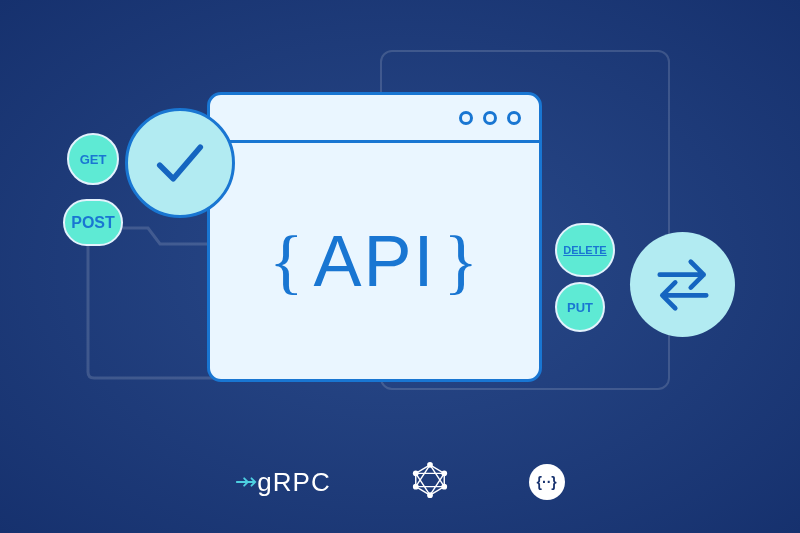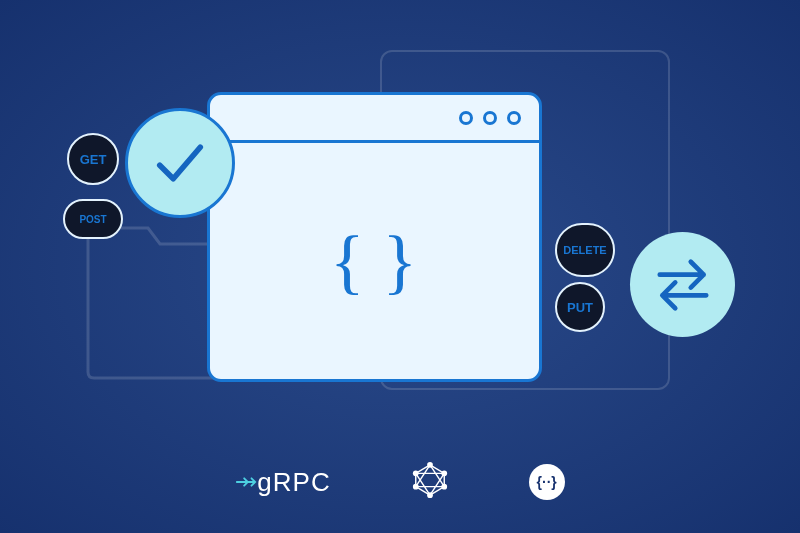--- a/index.html
+++ b/index.html
@@ -61,33 +61,33 @@
     justify-content: center;
     height: calc(100% - 48px);
     font-size: 72px;
     font-weight: 300;
     color: #1976d2;
     letter-spacing: 2px;
   }
   .brace { font-family: Georgia, serif; font-weight: 400; margin: 0 8px; }
   .pill {
     position: absolute;
-    background: #0f172a;
+    background: #5eead4;
     border: 2px solid #e3f2fd;
     border-radius: 999px;
     color: #1976d2;
     font-weight: 600;
     display: flex;
     align-items: center;
     justify-content: center;
     font-size: 13px;
   }
   .pill-get { left: 67px; top: 133px; width: 52px; height: 52px; }
-  .pill-post { left: 63px; top: 199px; width: 60px; height: 40px; font-size: 10px; }
-  .pill-delete { left: 555px; top: 223px; width: 60px; height: 54px; font-size: 11px; }
+  .pill-post { left: 63px; top: 199px; width: 60px; height: 47px; font-size: 16px; }
+  .pill-delete { left: 555px; top: 223px; width: 60px; height: 54px; font-size: 11px; text-decoration: underline; }
   .pill-put { left: 555px; top: 282px; width: 50px; height: 50px; font-size: 13px; }
   .check-circle {
     position: absolute;
     left: 125px;
     top: 108px;
     width: 110px;
     height: 110px;
     background: #b2ebf2;
     border: 3px solid #1976d2;
     border-radius: 50%;
@@ -174,20 +174,21 @@
 <div class="bg-shape window-back"></div>
 
 <div class="window-main">
   <div class="title-bar">
     <div class="dot"></div>
     <div class="dot"></div>
     <div class="dot"></div>
   </div>
   <div class="api-label">
     <span class="brace">{</span>
+    <span>API</span>
     <span class="brace">}</span>
   </div>
 </div>
 
 <div class="check-circle">
   <svg viewBox="0 0 24 24">
     <path d="M3 13 L9 19 L21 5" fill="none" stroke="#1565c0" stroke-width="2.5" stroke-linecap="round" stroke-linejoin="round"></path>
   </svg>
 </div>
 

